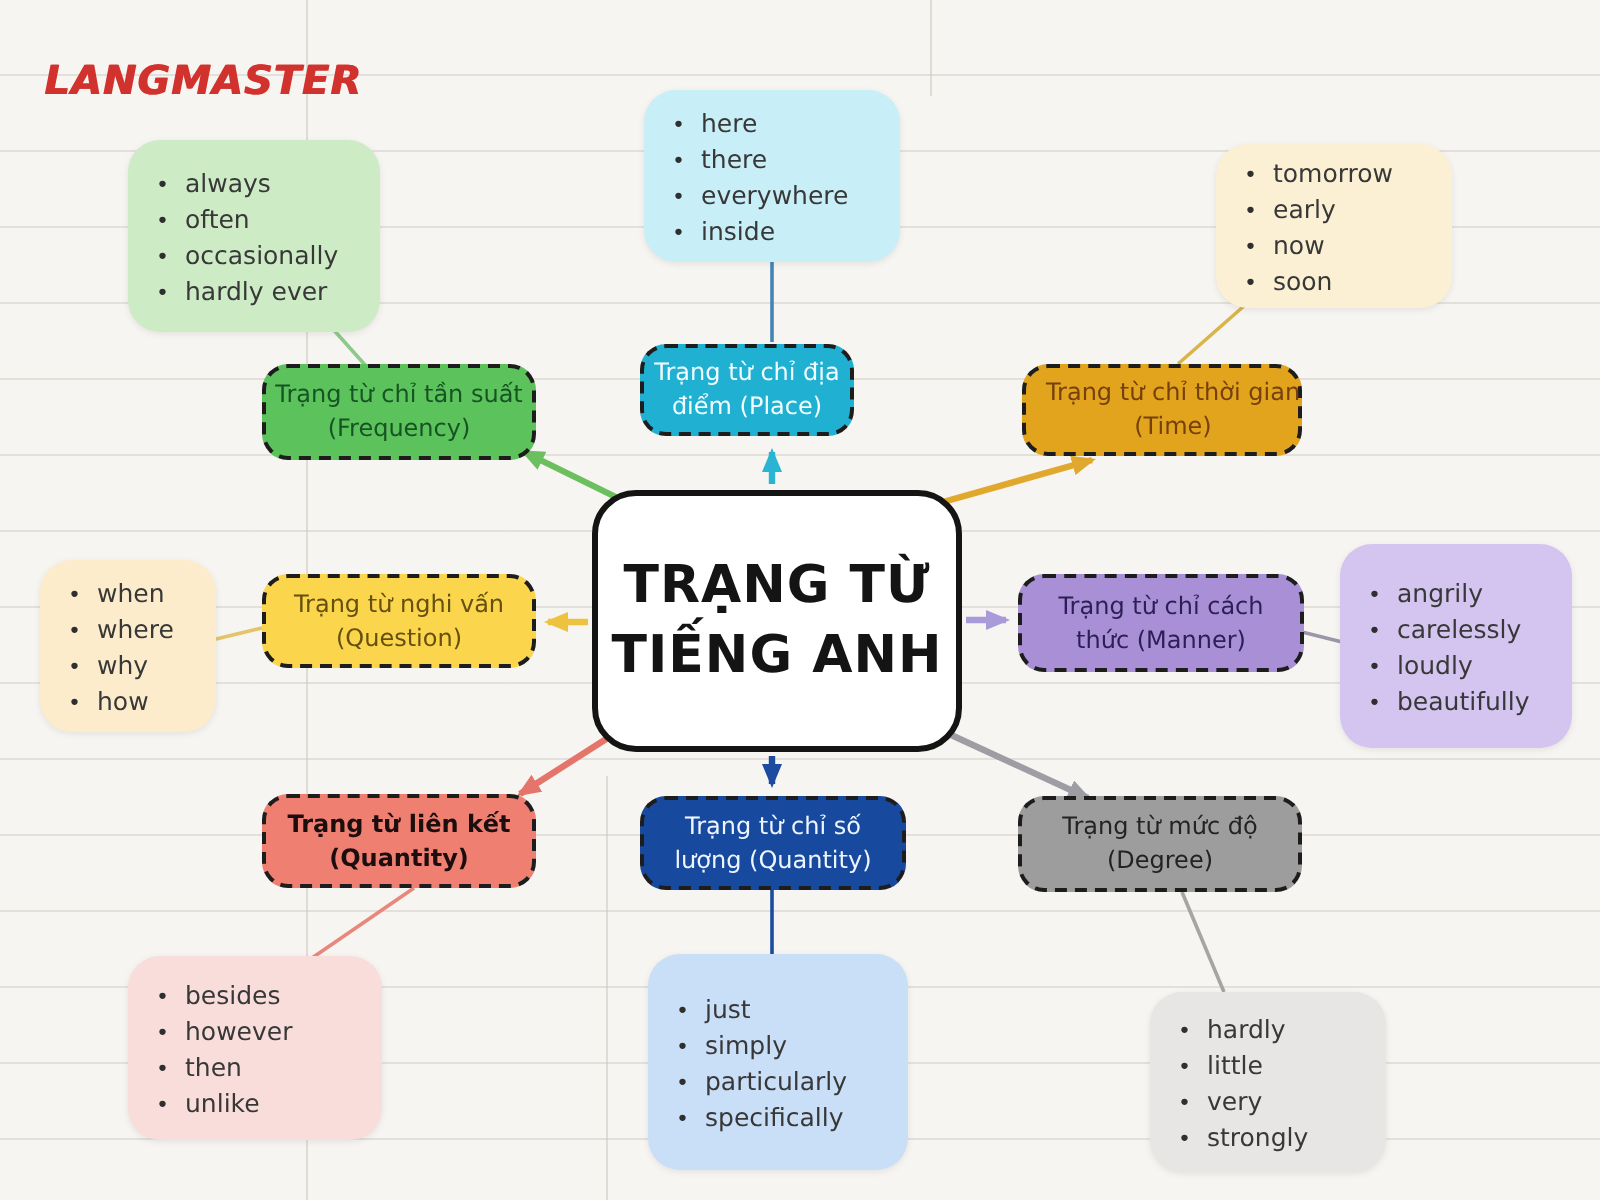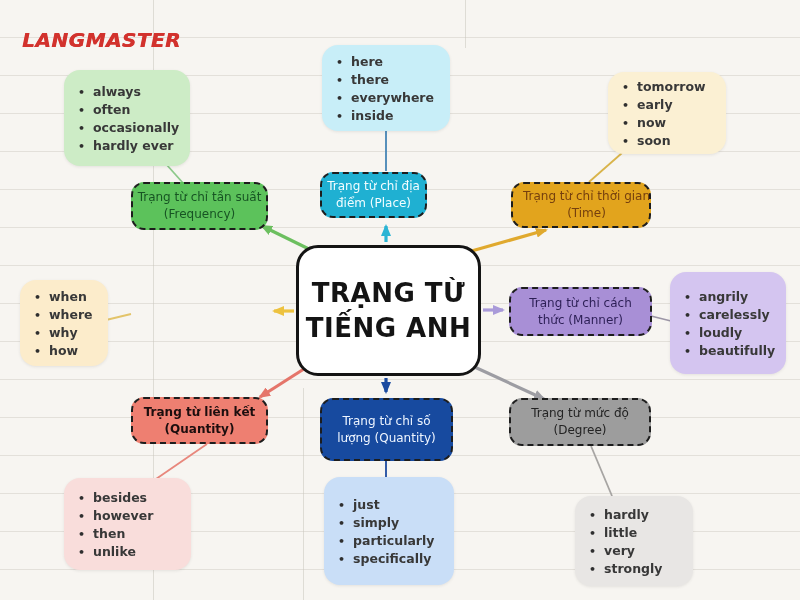--- a/index.html
+++ b/index.html
@@ -42,21 +42,20 @@
     display:flex; flex-direction:column; align-items:center; justify-content:center;
     text-align:center; font-size:12px; line-height:1.4; padding:3px 6px;
   }
   .label-box .l { white-space:nowrap; }
 
   .list-box {
     position:absolute; z-index:2; box-sizing:border-box;
     border-radius:16px; padding:8px 10px;
     display:flex; flex-direction:column; justify-content:center;
     box-shadow:0 1px 3px rgba(60,60,60,0.10);
-    font-weight:bold;
   }
   .list-box ul { margin:0; padding:0; list-style:none; }
   .list-box li {
     font-size:12.5px; color:#383838; padding:1.5px 0; white-space:nowrap;
     display:flex; align-items:baseline;
   }
   .list-box li::before {
     content:"•"; color:#2f2f2f; font-size:11px; margin:0 8px 0 4px; flex:0 0 auto;
   }
 
@@ -72,21 +71,21 @@
 
   .lb-question  { left:131px; top:287px; width:137px; height:47px; background:#fbd54b; color:#64500f; }
   .ls-question  { left:20px;  top:280px; width:88px;  height:86px; background:#fceccb; }
 
   .lb-manner    { left:509px; top:287px; width:143px; height:49px; background:#a88fd6; color:#2c1f55;align-items:center; }
   .ls-manner    { left:670px; top:272px; width:116px; height:102px; background:#d4c5f0; }
 
   .lb-relation  { left:131px; top:397px; width:137px; height:47px; background:#ee7f71; color:#1c0e0e; font-weight:bold; }
   .ls-relation  { left:64px;  top:478px; width:127px; height:92px; background:#f9dddb; }
 
-  .lb-quantity  { left:320px; top:398px; width:133px; height:63px; background:#174a9f; color:#eef5ff; }
+  .lb-quantity  { left:320px; top:398px; width:133px; height:47px; background:#174a9f; color:#eef5ff; }
   .ls-quantity  { left:324px; top:477px; width:130px; height:108px; background:#c9def7; }
 
   .lb-degree    { left:509px; top:398px; width:142px; height:48px; background:#9d9d9d; color:#232323; }
   .ls-degree    { left:575px; top:496px; width:118px; height:90px; background:#e8e6e4; }
 </style>
 </head>
 <body>
 
 <div class="canvas">
 
@@ -180,20 +179,24 @@
   </div>
   <div class="list-box ls-time">
     <ul>
       <li>tomorrow</li>
       <li>early</li>
       <li>now</li>
       <li>soon</li>
     </ul>
   </div>
 
+  <div class="label-box lb-question">
+    <span class="l">Trạng từ nghi vấn</span>
+    <span class="l">(Question)</span>
+  </div>
   <div class="list-box ls-question">
     <ul>
       <li>when</li>
       <li>where</li>
       <li>why</li>
       <li>how</li>
     </ul>
   </div>
 
   <div class="label-box lb-manner">

